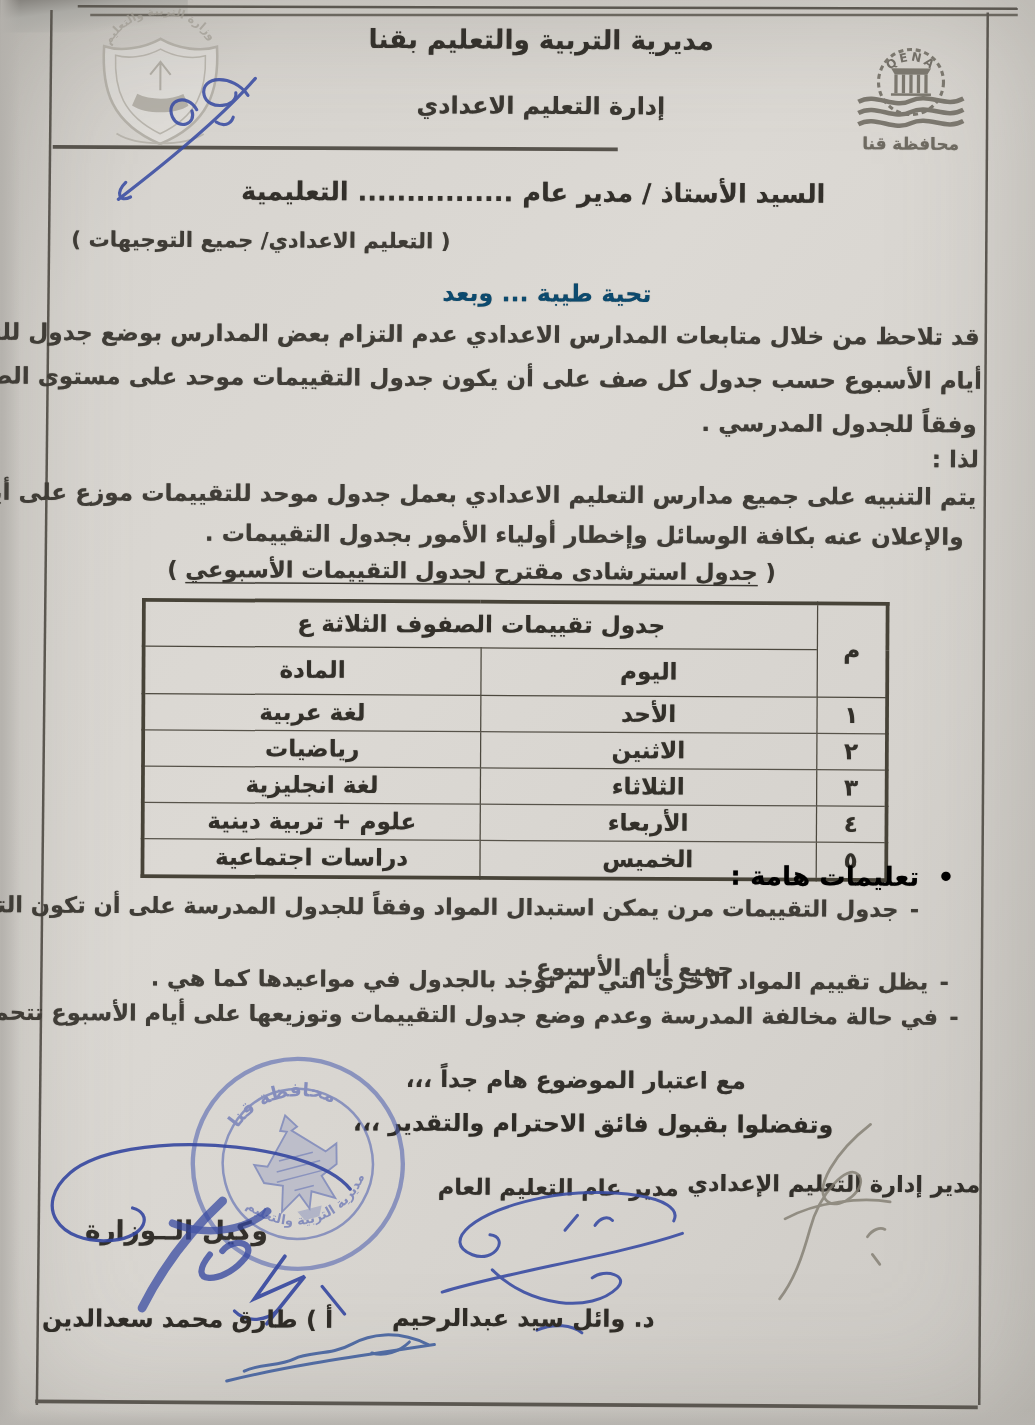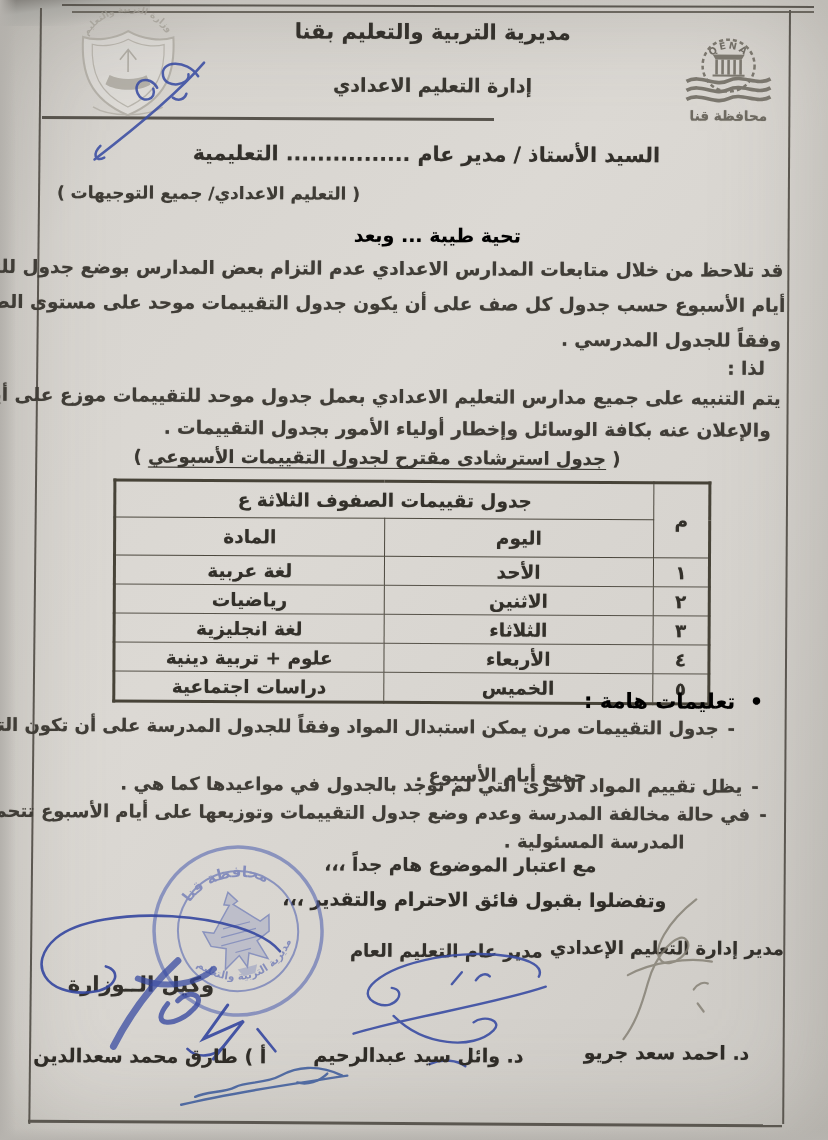--- a/index.html
+++ b/index.html
@@ -21,21 +21,21 @@
   .fl-right{left:789px;top:10px;width:2px;height:1114px;transform-origin:top center;transform:rotate(.35deg)}
   .fl-bottom{left:28px;top:1122px;width:754px;height:3px;transform:rotate(.35deg)}
   .hdr-rule{position:absolute;left:42px;top:117px;width:452px;height:2.5px;background:#57534c;transform:rotate(.25deg)}
   .content{position:absolute;inset:0;transform:rotate(.3deg);transform-origin:414px 560px}
   .t{position:absolute;color:#3f3c36;font-weight:bold;white-space:nowrap;text-shadow:0 0 .7px rgba(62,58,50,.55)}
   .h-title{top:20px;left:250px;width:360px;text-align:center;font-size:21px;color:#34312c}
   .h-sub{top:74px;left:250px;width:360px;text-align:center;font-size:19px;color:#3a3731}
   .qena-cap{top:106px;left:676px;width:100px;text-align:center;font-size:13.5px;color:#6e6a61;letter-spacing:1px}
   .addr1{top:142px;right:170px;font-size:20.5px;color:#33302b}
   .addr2{top:184px;left:55px;font-size:17px}
-  .salut{top:224px;left:352px;font-size:19px;color:#000000}
+  .salut{top:224px;left:352px;font-size:19px;color:#0c4a6e}
   .body-l{font-size:18.5px;color:#403d37}
   .caption{top:447px;left:240px;width:380px;text-align:center;font-size:18px;color:#3a3731}
   .caption .u{text-decoration:underline;text-underline-offset:4px}
   table.sched{position:absolute;top:480px;left:113px;width:598px;border-collapse:collapse;
     border:3px solid #474338;table-layout:fixed;direction:rtl}
   table.sched td{border:1.5px solid #4c483e;text-align:center;color:#33302a;font-weight:bold;
     font-size:18.5px;padding:1px 4px;white-space:nowrap;text-shadow:0 0 .7px rgba(50,47,40,.5)}
   td.numcol{width:46px;border-left:2.5px solid #474338}
   td.ttl{height:33px;font-size:19px;border-bottom:2.5px solid #474338}
   td.hdr{height:35px;border-bottom:3px solid #474338}
@@ -104,21 +104,21 @@
       </g>
     </svg>
 
     <div class="t addr1">السيد الأستاذ / مدير عام ................ التعليمية</div>
     <div class="t addr2">( التعليم الاعدادي/ جميع التوجيهات )</div>
     <div class="t salut">تحية طيبة ... وبعد</div>
 
     <div class="t body-l" style="top:258px;right:46px">قد تلاحظ من خلال متابعات المدارس الاعدادي عدم التزام بعض المدارس بوضع جدول للتقييمات خلال</div>
     <div class="t body-l" style="top:293px;right:44px">أيام الأسبوع حسب جدول كل صف على أن يكون جدول التقييمات موحد على مستوى الصف أو المدرسة</div>
     <div class="t body-l" style="top:328px;right:48px">وفقاً للجدول المدرسي .</div>
-    <div class="t body-l" style="top:356px;right:64px">لذا :</div>
+    <div class="t body-l" style="top:356px;right:46px">لذا :</div>
     <div class="t body-l" style="top:386px;right:48px">يتم التنبيه على جميع مدارس التعليم الاعدادي بعمل جدول موحد للتقييمات موزع على أيام الأسبوع</div>
     <div class="t body-l" style="top:418px;right:58px">والإعلان عنه بكافة الوسائل وإخطار أولياء الأمور بجدول التقييمات .</div>
 
     <div class="t caption"><span>( </span><span class="u">جدول استرشادى مقترح لجدول التقييمات الأسبوعي</span><span> )</span></div>
 
     <table class="sched">
       <tbody>
           <tr>
         <td class="numcol" rowspan="2">م</td>
         <td class="ttl" colspan="2">جدول تقييمات الصفوف الثلاثة ع</td>
@@ -153,21 +153,20 @@
         <td>دراسات اجتماعية</td>
       </tr>
     </tbody>
       </table>
 
     <div class="t instr-title"><span>•</span>&nbsp;&nbsp;<span>تعليمات هامة :</span></div>
     <div class="t il" style="top:716px;right:92px"><span class="dash">-</span><span>جدول التقييمات مرن يمكن استبدال المواد وفقاً للجدول المدرسة على أن تكون التقييمات خلال</span></div>
     <div class="t il" style="top:764px;right:240px">جميع أيام الأسبوع .</div>
     <div class="t il" style="top:774px;right:68px"><span class="dash">-</span><span>يظل تقييم المواد الأخرى التي لم توجد بالجدول في مواعيدها كما هي .</span></div>
     <div class="t il" style="top:802px;right:60px"><span class="dash">-</span><span>في حالة مخالفة المدرسة وعدم وضع جدول التقييمات وتوزيعها على أيام الأسبوع تتحمل</span></div>
-    <div class="t il" style="top:830px;right:142px">المدرسة المسئولية .</div>
 
     <div class="t close1">مع اعتبار الموضوع هام جداً ،،،</div>
     <div class="t close2">وتفضلوا بقبول فائق الاحترام والتقدير ،،،</div>
 
     <svg style="left:150px;top:842px;transform:rotate(-15deg);opacity:.58" width="180" height="180" viewBox="0 0 180 180">
       <g stroke="#5263b0" fill="none">
         <circle cx="90" cy="90" r="84" stroke-width="3.5"></circle>
         <circle cx="90" cy="90" r="60" stroke-width="2"></circle>
       </g>
       <path id="stampTopArc" d="M28 98 A 62 62 0 0 1 152 98" fill="none"></path>
@@ -207,21 +206,20 @@
       <g fill="none" stroke="#3547a0" stroke-linecap="round" opacity="0.9">
         <path stroke-width="2.6" d="M262 42 C 230 2 80 -6 38 30 C 8 56 28 88 72 84 C 100 81 104 62 88 58"></path>
         <path stroke-width="7" opacity="0.8" d="M160 52 C 130 80 110 110 96 138"></path>
         <path stroke-width="6" opacity="0.8" d="M120 70 C 150 82 180 74 196 60"></path>
         <path stroke-width="5" opacity="0.85" d="M150 95 C 130 120 160 118 176 100 C 190 86 170 80 160 92"></path>
         <path stroke-width="3" d="M210 96 L186 130 L226 112 L196 150"></path>
         <path stroke-width="2.6" d="M170 140 C 180 150 196 148 206 138 M240 120 L258 142"></path>
       </g>
     </svg>
 
-    <div class="t sig-name" style="top:1040px;right:76px">د. احمد سعد جريو</div>
     <div class="t sig-name" style="top:1044px;left:316px">د. وائل سيد عبدالرحيم</div>
     <div class="t sig-name" style="top:1046px;left:36px">أ ) طارق محمد سعدالدين</div>
 
     <svg style="left:180px;top:1058px" width="175" height="55" viewBox="0 0 175 55">
       <g fill="none" stroke="#3b5a9b" stroke-width="2.4" stroke-linecap="round" opacity="0.85">
         <path d="M165 18 C 140 6 118 10 104 18 C 88 27 70 24 58 30 C 46 36 30 34 18 40"></path>
         <path d="M150 16 C 142 24 130 28 120 25"></path>
         <path d="M4 48 C 60 34 120 26 170 18"></path>
       </g>
     </svg>

